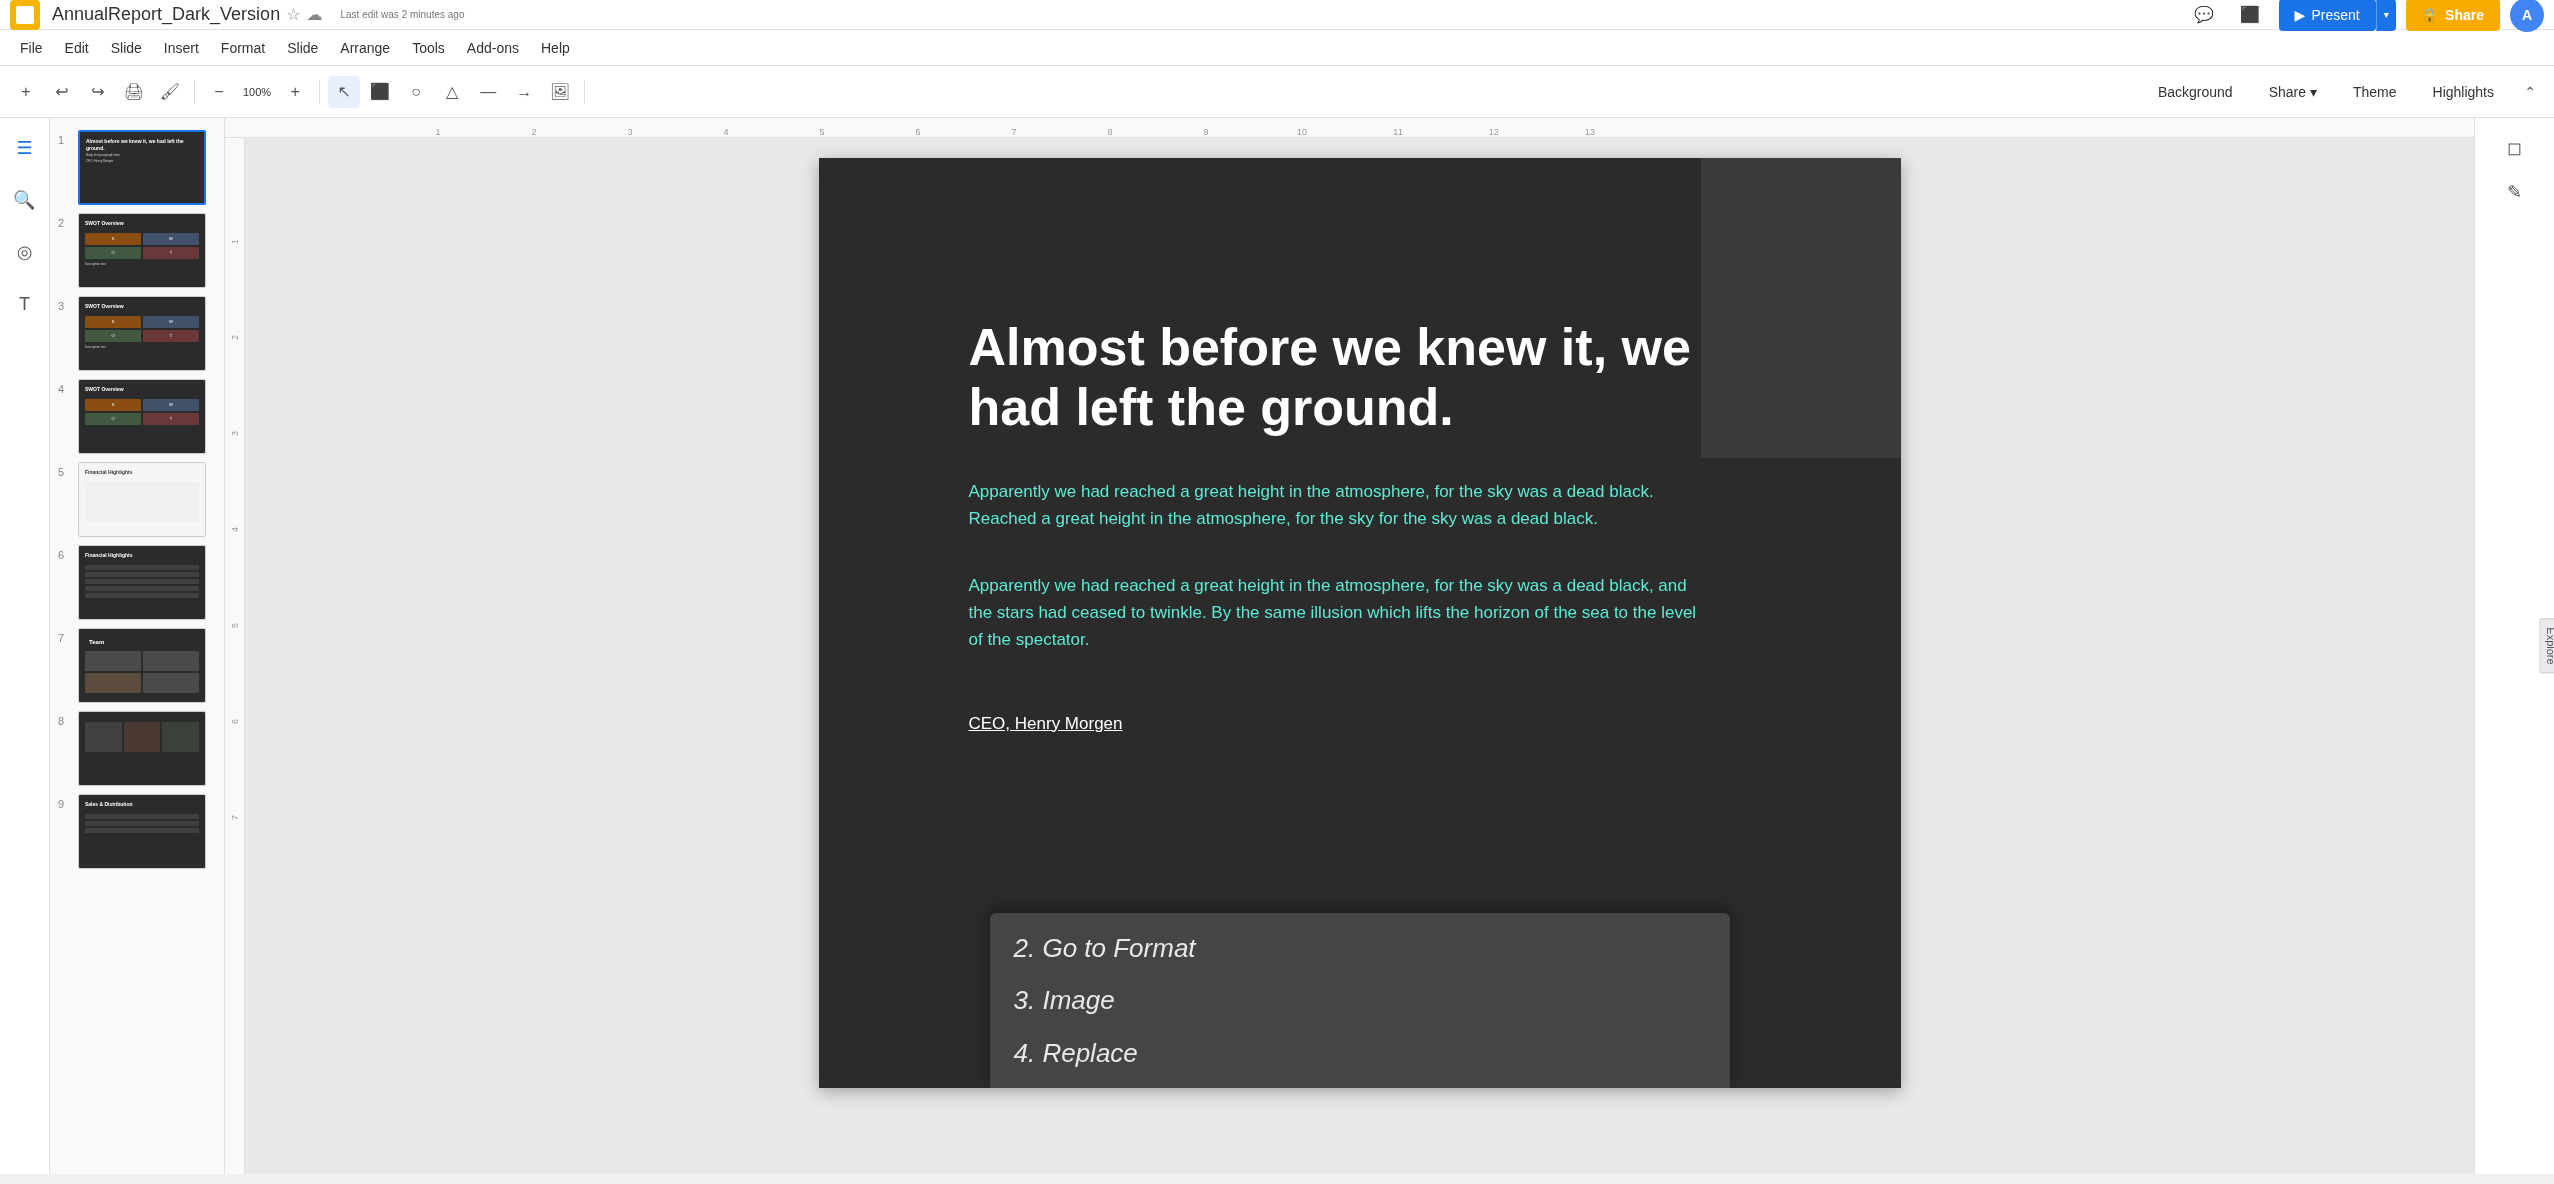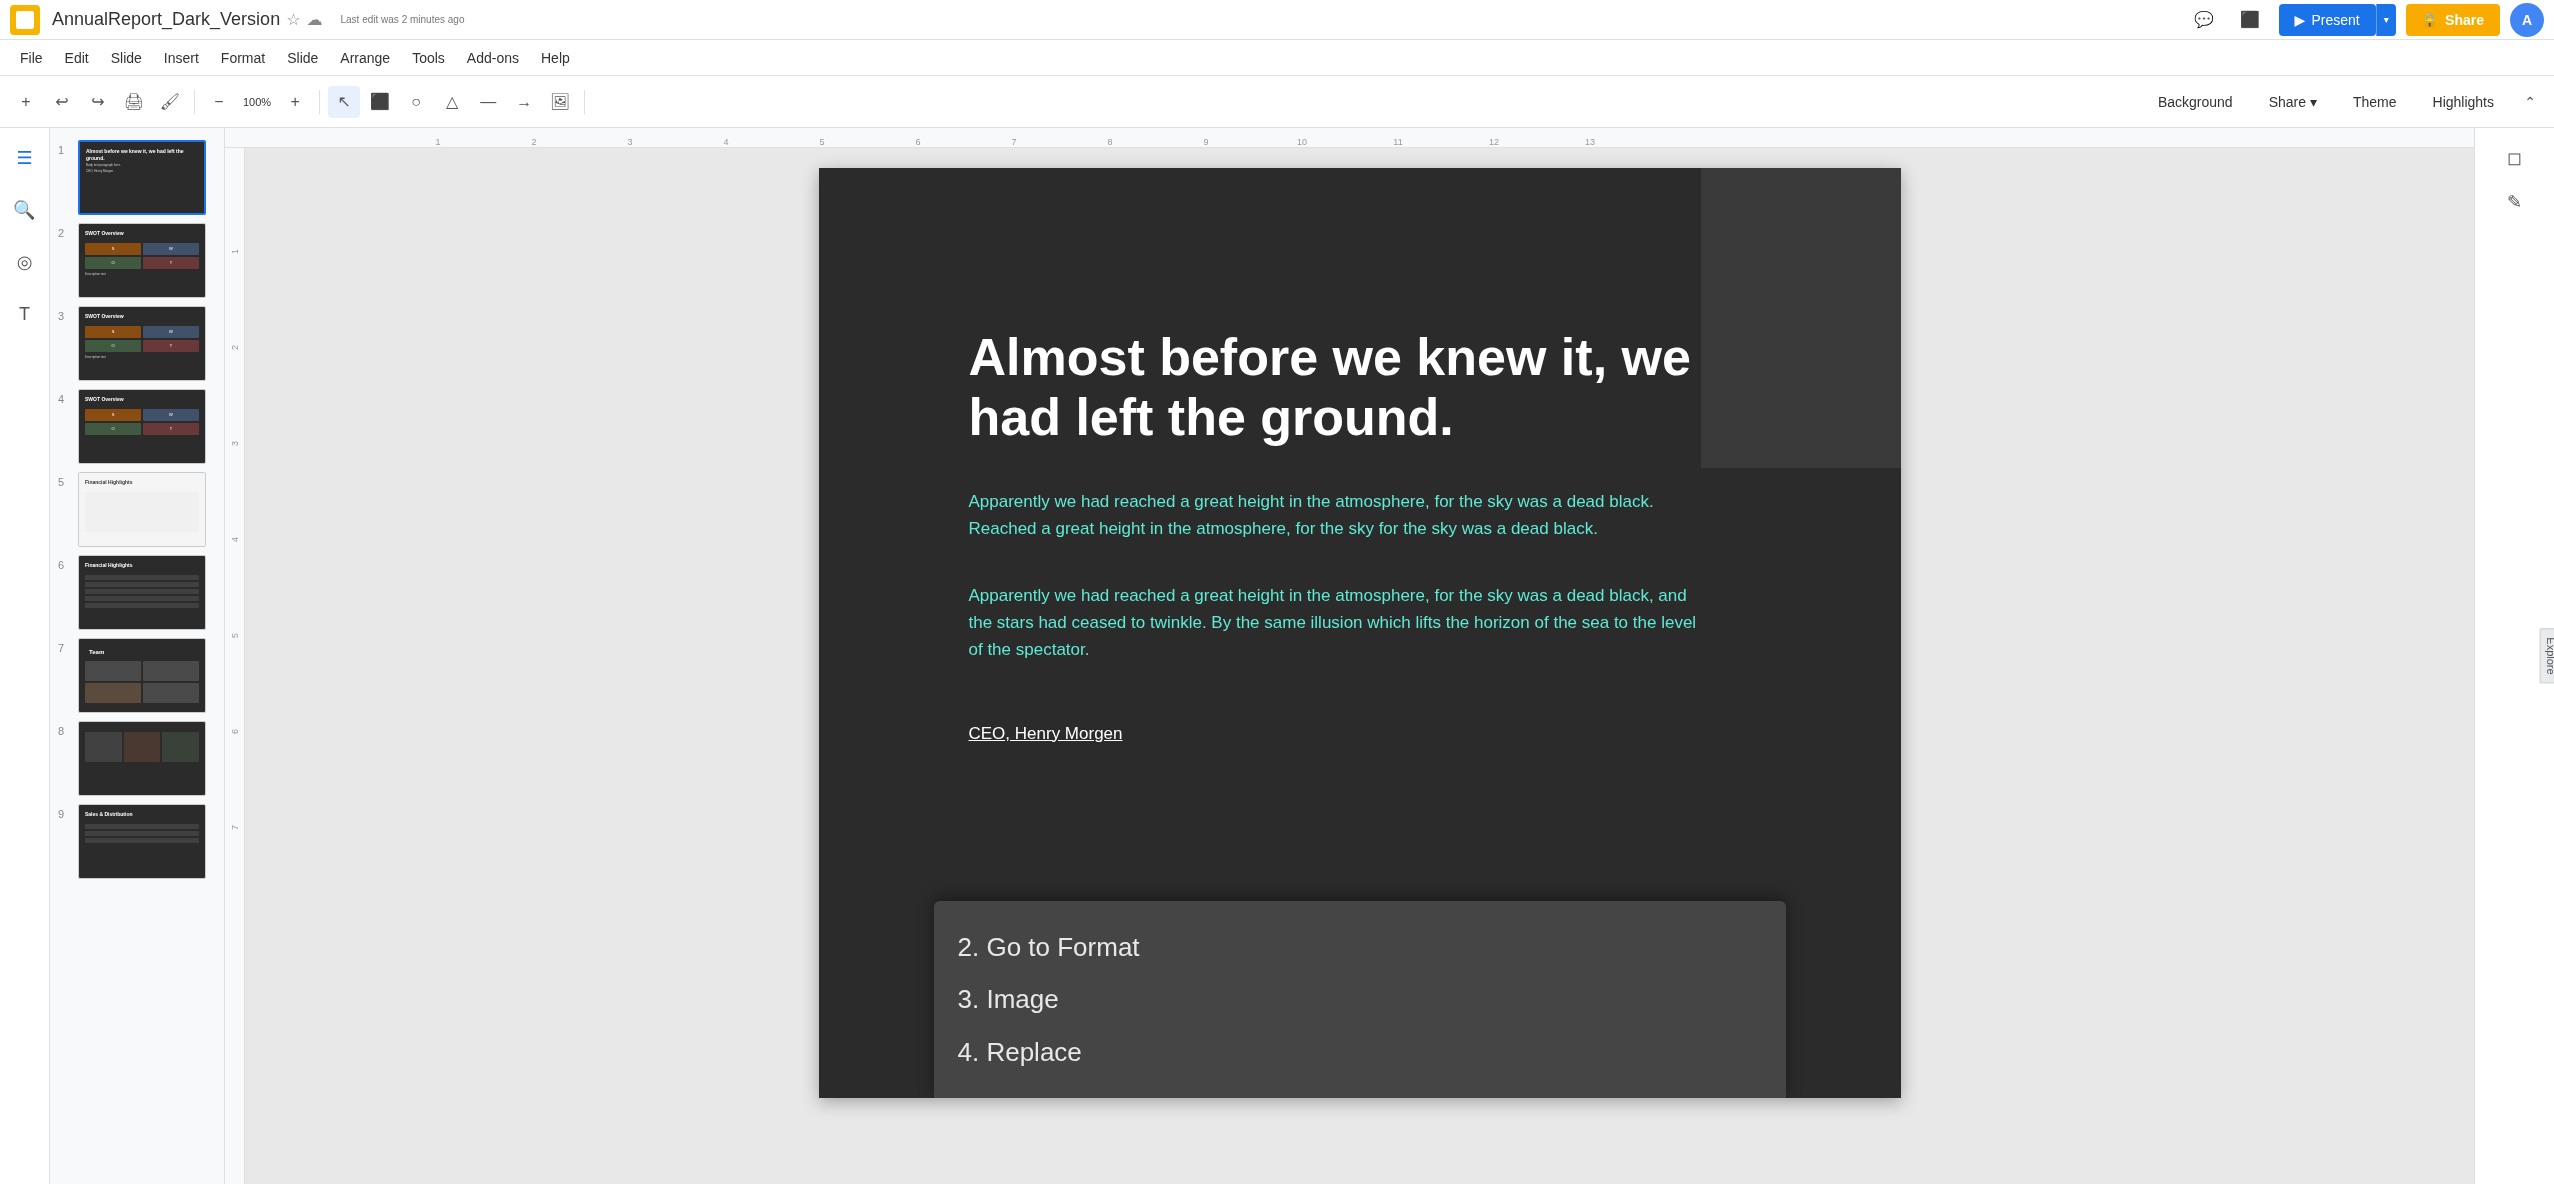--- a/index.html
+++ b/index.html
@@ -7,21 +7,21 @@
       font-family: 'Arial', sans-serif;
       background: #f0f0f0;
       width: 2554px;
       height: 1184px;
       overflow: hidden;
       position: relative;
     }
 
     
     .menu-bar {
-      height: 40px;
+      height: 30px;
       background: #fff;
       display: flex;
       align-items: center;
       padding: 0 10px;
       border-bottom: 1px solid #e0e0e0;
       gap: 4px;
     }
     .app-icon {
       width: 30px;
       height: 30px;
@@ -480,24 +480,25 @@
       bottom: 0;
       left: 0;
       right: 0;
       height: 270px;
       display: flex;
       align-items: flex-end;
       justify-content: center;
     }
     .popup-menu {
       background: rgba(70,70,70,0.97);
-      width: 852px;
+      width: 740px;
       border-radius: 6px 6px 0 0;
-      padding: 20px 24px;
+      padding: 9px 24px;
       box-shadow: 0 -4px 16px rgba(0,0,0,0.4);
+      font-style: italic;
     }
     .popup-item {
       font-size: 26px;
       color: #e8e8e8;
       padding: 8px 0;
       cursor: pointer;
       line-height: 1.4;
     }
 
     

